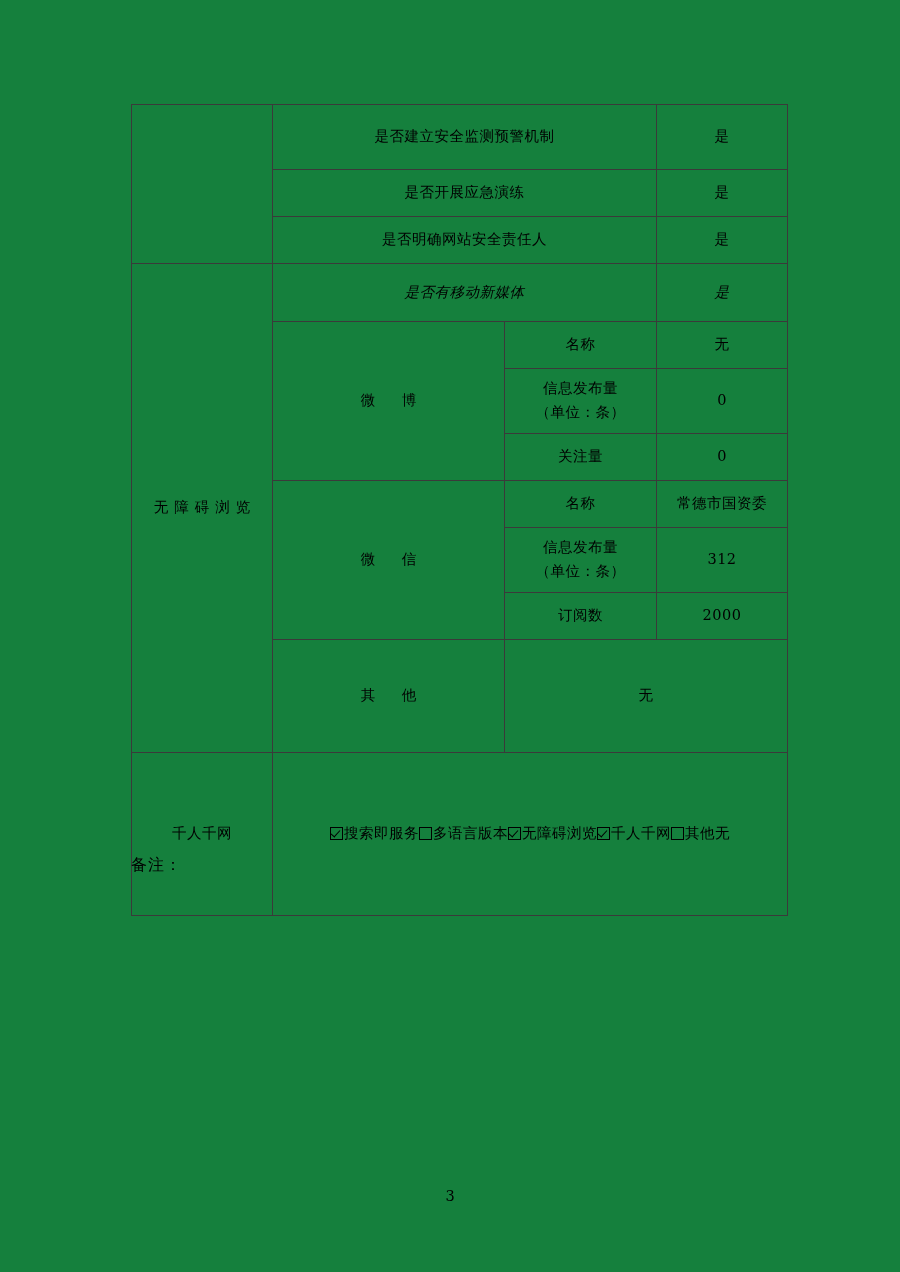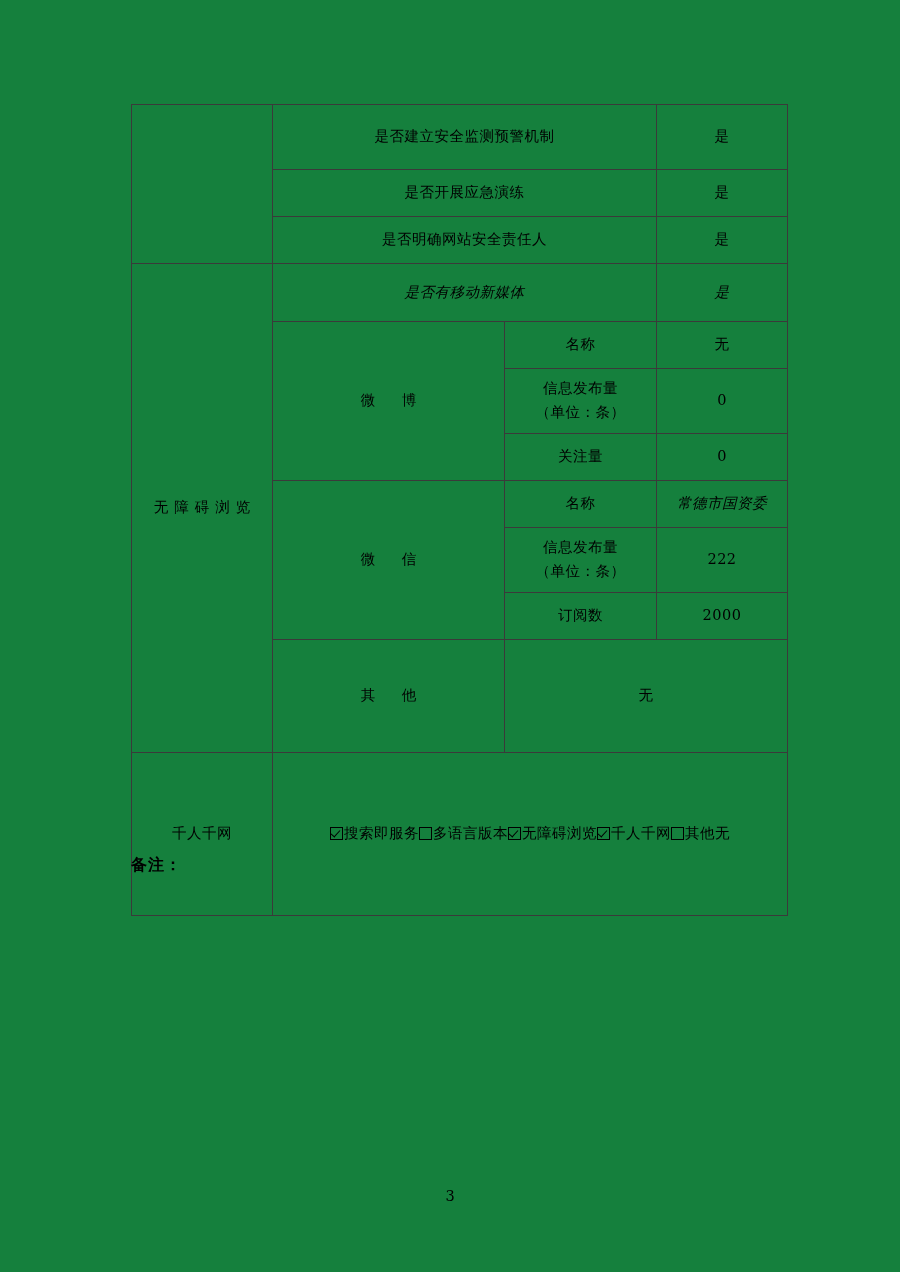--- a/index.html
+++ b/index.html
@@ -81,34 +81,34 @@
     height: 8px;
     border: solid #000;
     border-width: 0 1.8px 1.8px 0;
     transform: rotate(42deg);
   }
   .note {
     position: absolute;
     left: 131px;
     top: 855px;
     font-size: 16px;
-    font-weight: bold;
+    font-weight: normal;
     letter-spacing: 1px;
     font-family: "DejaVu Serif", "Liberation Serif", serif;
   }
   .page-number {
     position: absolute;
     left: 0;
     top: 1188px;
     width: 900px;
     text-align: center;
     font-size: 14.5px;
     font-family: "DejaVu Serif", "Liberation Serif", serif;
   }
-  .nowrap { white-space: nowrap; font-style: italic; }
+  .nowrap { white-space: nowrap; }
 </style>
 </head>
 <body>
 
 <div class="page">
 
   <table class="doc-table">
     <colgroup>
       <col style="width:141px">
       <col style="width:232px">
@@ -157,21 +157,21 @@
       <tr>
         <td rowspan="3" class="cell-label-wide">微　信</td>
         <td class="h-34">名称</td>
         <td class="h-34 nowrap">常德市国资委</td>
       </tr>
       <tr>
         <td class="h-52 two-line">
           <span>信息发布量</span><br>
           <span>（单位：条）</span>
         </td>
-        <td class="h-52">222</td>
+        <td class="h-52">312</td>
       </tr>
       <tr>
         <td class="h-34">订阅数</td>
         <td class="h-34">2000</td>
       </tr>
 
       <tr>
         <td style="height:100px" class="cell-label-wide">其　他</td>
         <td colspan="2" style="height:100px">无</td>
       </tr>

